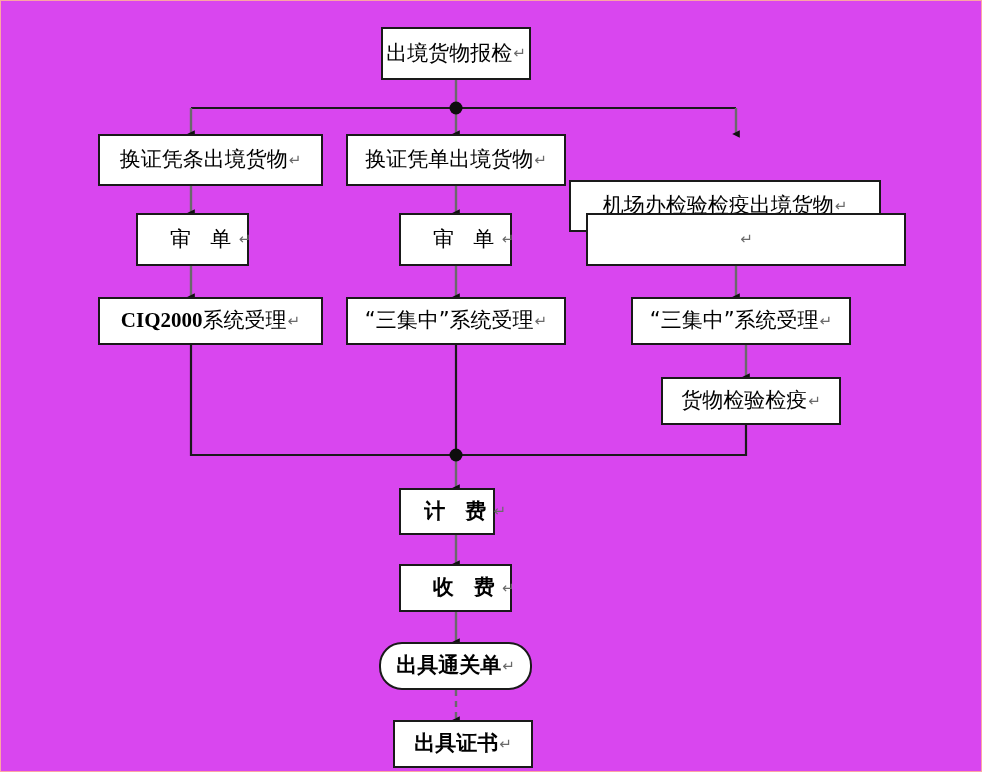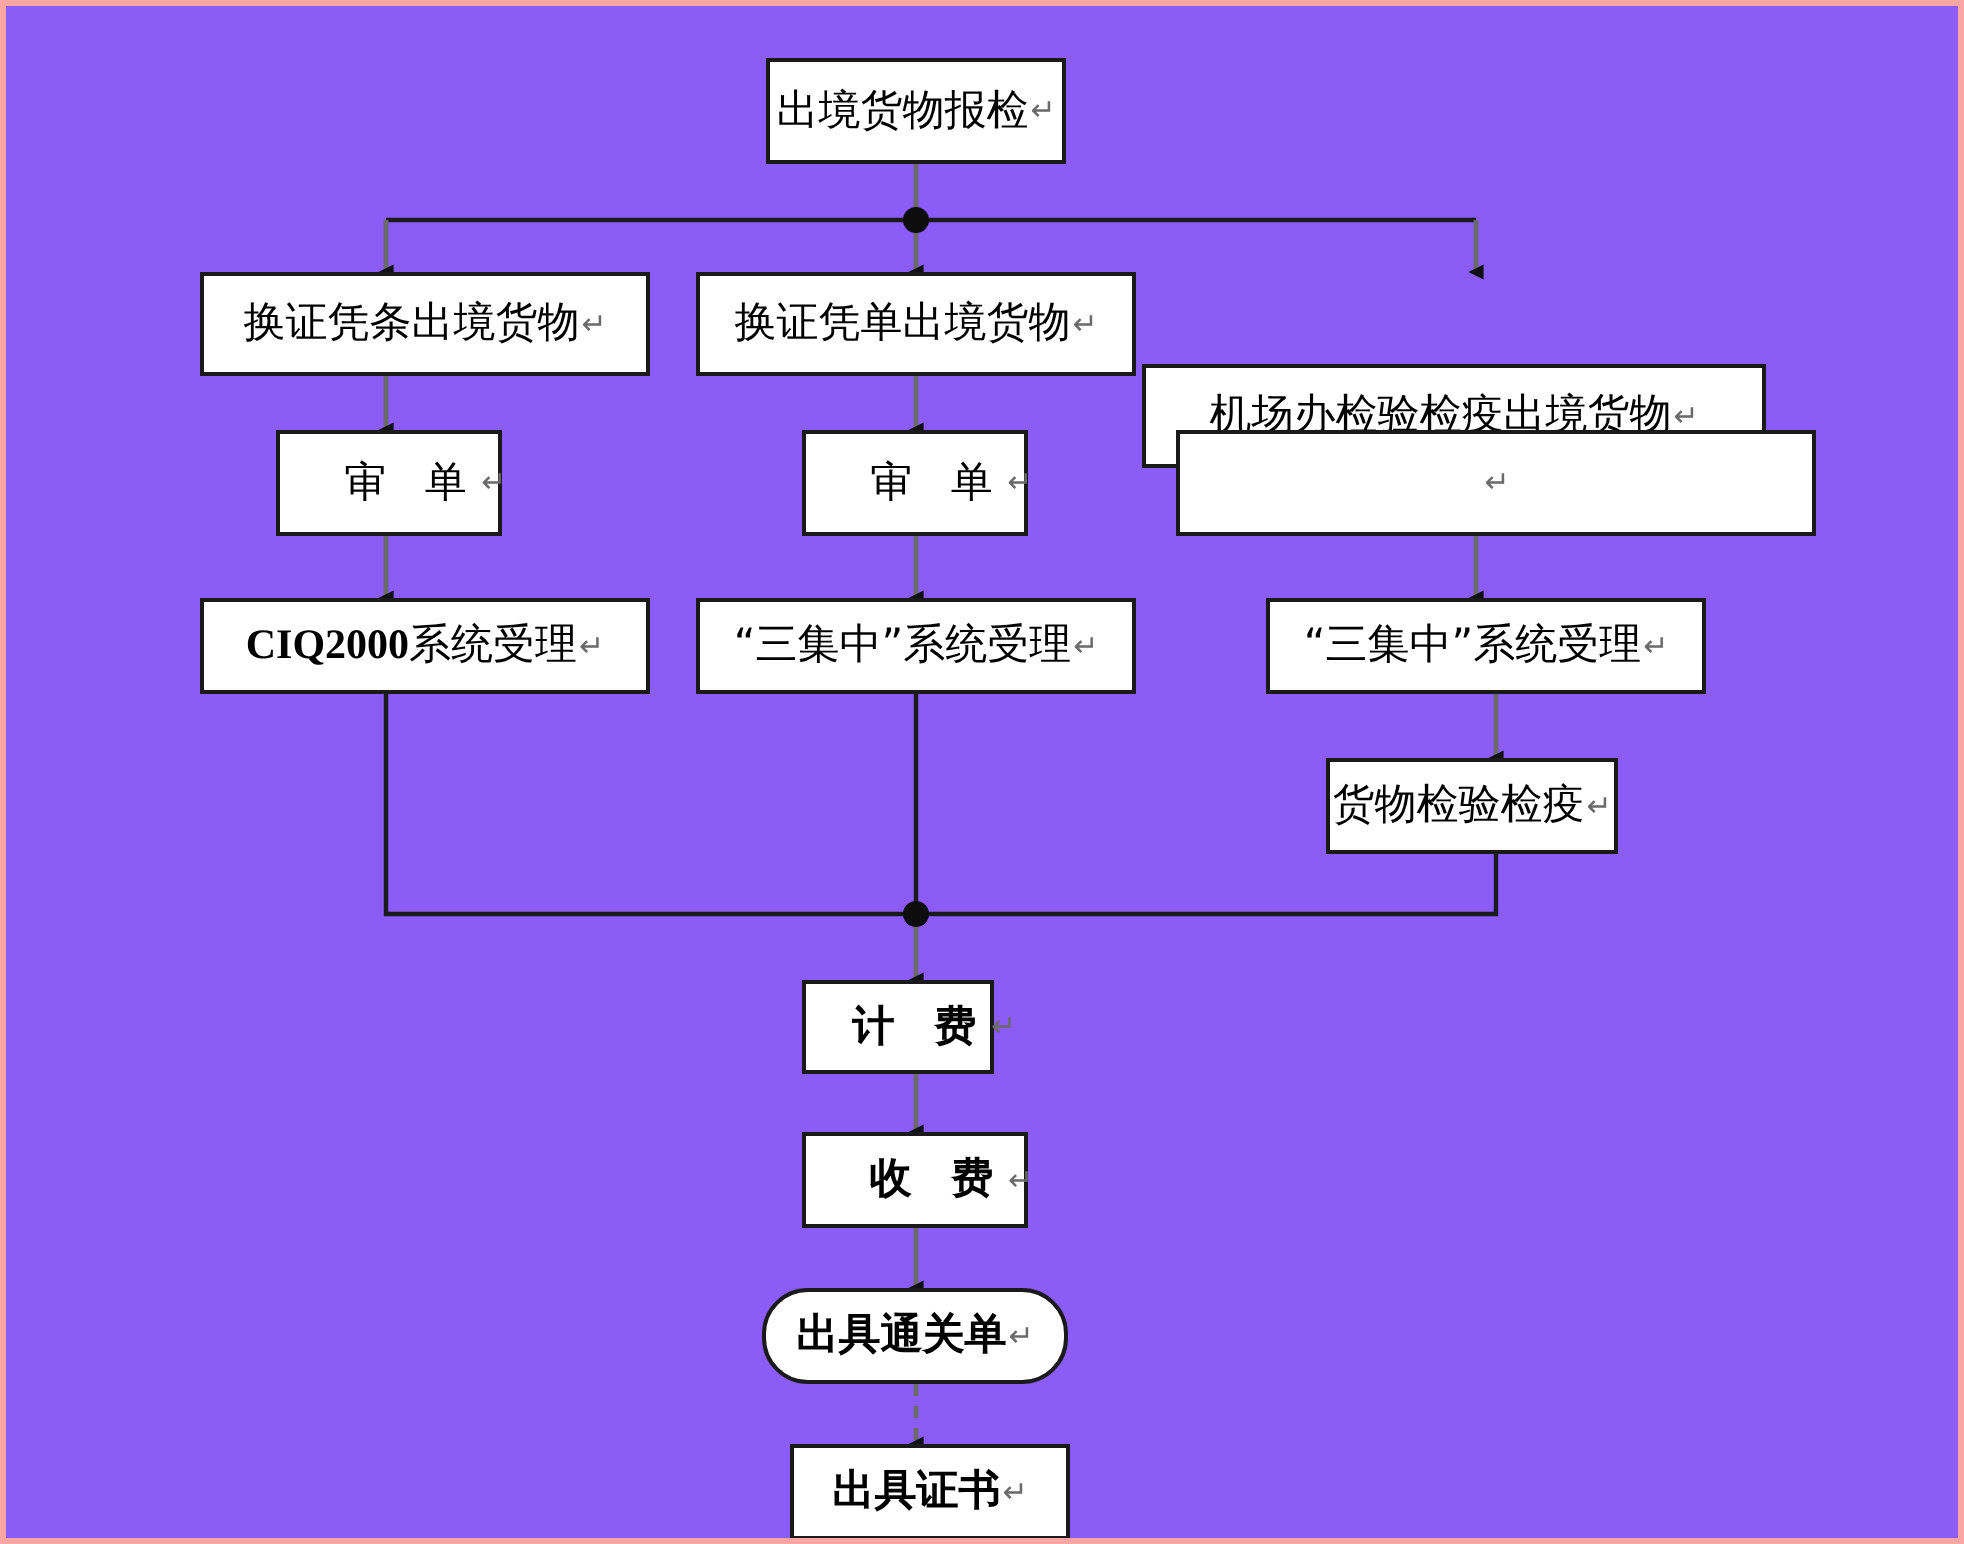--- a/index.html
+++ b/index.html
@@ -7,22 +7,22 @@
     padding: 0;
     background: #ffffff;
   }
   body {
     font-family: "DejaVu Sans", "Liberation Sans", sans-serif;
   }
   #canvas {
     position: relative;
     width: 982px;
     height: 772px;
-    background: #8b5cf6;
-    border: 3px solid #fca5a5;
+    background: #d946ef;
+    border: 1px solid #fca5a5;
     box-sizing: border-box;
     overflow: hidden;
   }
   svg.wires {
     position: absolute;
     left: 0;
     top: 0;
     width: 982px;
     height: 772px;
     pointer-events: none;
@@ -140,21 +140,21 @@
   </div>
   <div class="node" style="left:345px; top:296px; width:220px; height:48px;">
     <span class="txt">“三集中”系统受理</span>
       <span class="pilcrow">↵</span>
   </div>
   <div class="node" style="left:630px; top:296px; width:220px; height:48px;">
     <span class="txt">“三集中”系统受理</span>
       <span class="pilcrow">↵</span>
   </div>
 
-  <div class="node" style="left:660px; top:376px; width:146px; height:48px;">
+  <div class="node" style="left:660px; top:376px; width:180px; height:48px;">
     <span class="txt">货物检验检疫</span>
       <span class="pilcrow">↵</span>
   </div>
 
   <div class="node spaced bold" style="left:398px; top:487px; width:96px; height:47px;">
     <span class="txt">计  费</span>
       <span class="pilcrow">↵</span>
   </div>
   <div class="node spaced bold" style="left:398px; top:563px; width:113px; height:48px;">
     <span class="txt">收  费</span>

